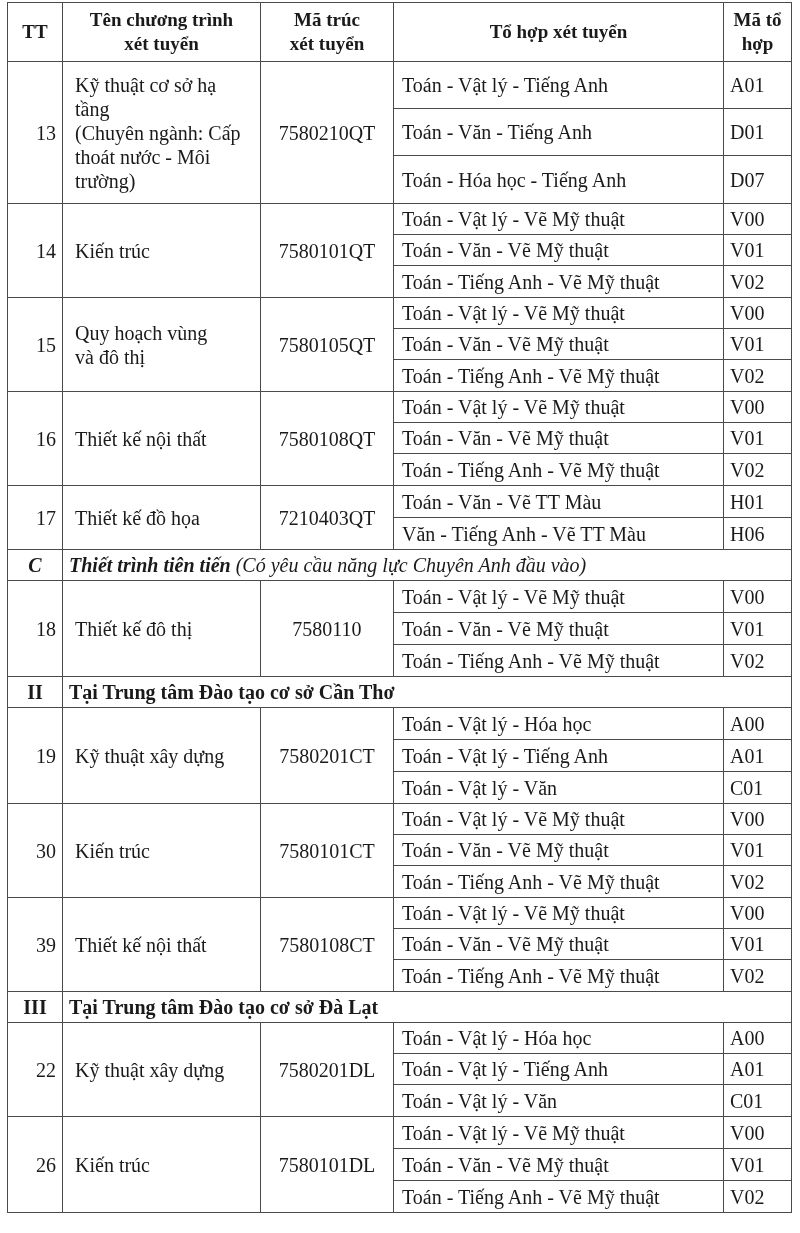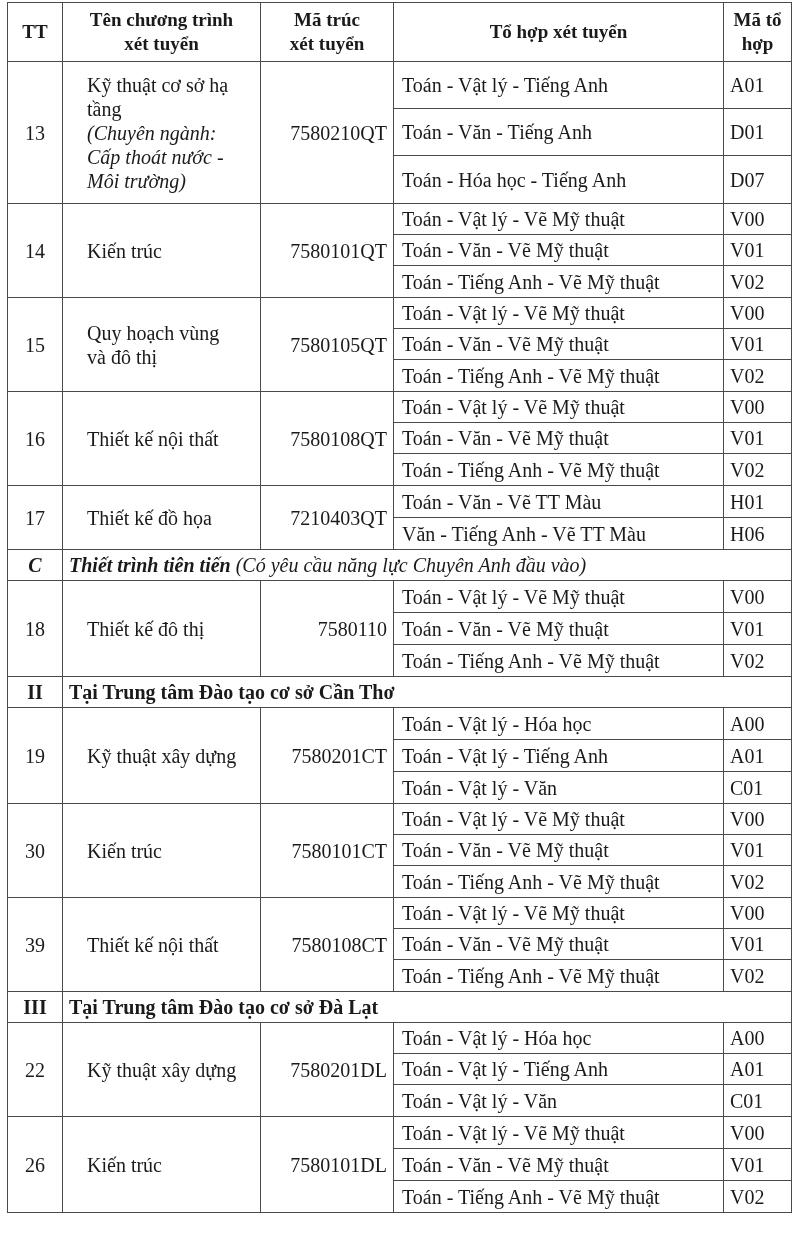--- a/index.html
+++ b/index.html
@@ -4,26 +4,26 @@
 <style>
   html, body { margin: 0; padding: 0; background: #ffffff; }
   body { width: 800px; height: 1233px; overflow: hidden; position: relative;
          font-family: "Liberation Serif", "DejaVu Serif", serif; color: #1a1a1a; }
   table { position: absolute; left: 7px; top: 2px; border-collapse: collapse;
           width: 784px; table-layout: fixed; font-size: 20px; }
   td, th { border: 1.3px solid #4a4a4a; padding: 0 6px; vertical-align: middle; line-height: 1.2; }
   th { font-weight: bold; text-align: center; font-size: 19px; height: 58px; line-height: 1.25; }
   col.c1 { width: 55px; } col.c2 { width: 198px; } col.c3 { width: 133px; }
   col.c4 { width: 330px; } col.c5 { width: 68px; }
-  td.tt { text-align: center; }
-  td.code { text-align: right; margin-left: 6px; }
+  td.tt { text-align: right; }
+  td.code { text-align: center; margin-left: 6px; }
   td.combo { padding-left: 8px; white-space: nowrap; }
   td.cc { text-align: left; }
-  td.name { padding-left: 24px; }
-  .it { font-style: italic; }
+  td.name { padding-left: 12px; }
+  .it { }
   .sec td { height: 30px; }
   .sec .lbl { font-weight: bold; text-align: center; }
   .sec .title { font-weight: bold; }
   .sec.italic .lbl, .sec.italic .title { font-style: italic; }
   .sec.italic .note { font-style: italic; font-weight: normal; }
 </style>
 </head>
 <body>
 
 <table>

